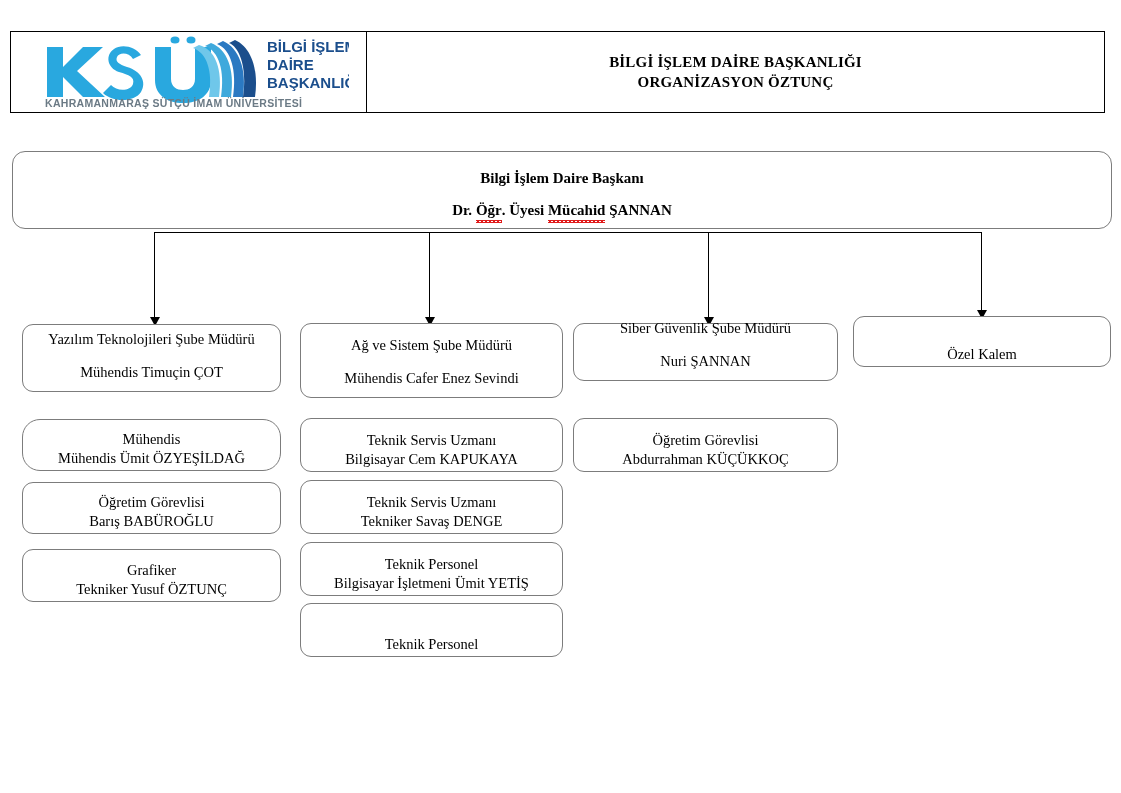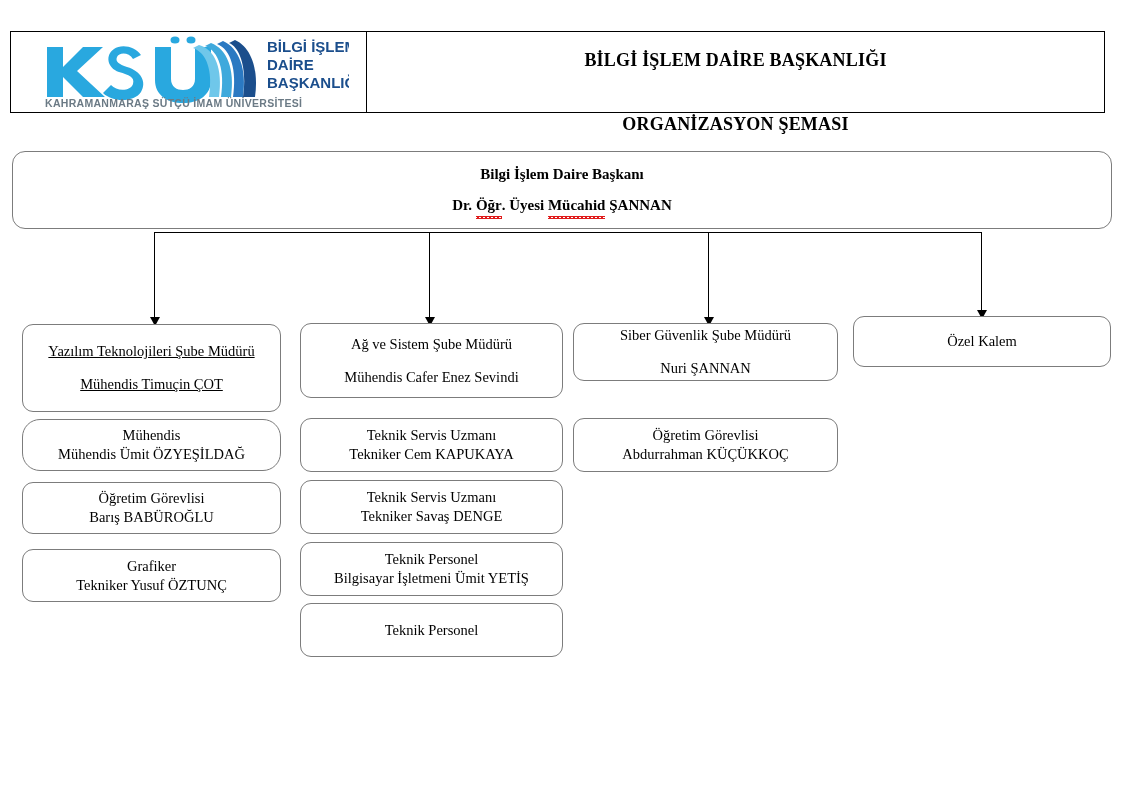--- a/index.html
+++ b/index.html
@@ -43,50 +43,49 @@
   .header-title-cell {
     flex: 1;
     box-sizing: border-box;
     display: flex;
     flex-direction: column;
     align-items: center;
     justify-content: center;
   }
   .header-title-line {
     font-weight: bold;
-    font-size: 18px;
+    font-size: 15px;
     letter-spacing: 0.2px;
     line-height: 1.35;
     white-space: nowrap;
-    margin-top: 40px;
   }
 
   
   .logo-wrap {
     width: 320px;
     height: 74px;
     position: relative;
   }
   .logo-svg { display: block; width: 320px; height: 74px; }
 
   
   .node {
     position: absolute;
     box-sizing: border-box;
     border: 1.5px solid #7c7c7c;
     border-radius: 11px;
     background: #ffffff;
     display: flex;
     flex-direction: column;
     align-items: center;
-    justify-content: center;
+    justify-content: flex-end;
     text-align: center;
     font-size: 14.5px;
     line-height: 1.3;
-    padding: 10px 8px;
+    padding: 2px 8px;
   }
   .node .ln { display: block; white-space: nowrap; }
 
   
   .node.root {
     left: 12px;
     top: 151px;
     width: 1100px;
     height: 78px;
     border-width: 1.6px;
@@ -172,21 +171,21 @@
           <text x="238" y="35" font-family="Liberation Sans, sans-serif" font-size="15" font-weight="bold" fill="#1B4E8C">DAİRE</text>
           <text x="238" y="53" font-family="Liberation Sans, sans-serif" font-size="15" font-weight="bold" fill="#1B4E8C">BAŞKANLIĞI</text>
 
           <text x="16" y="72" font-family="Liberation Sans, sans-serif" font-size="10.5" font-weight="bold" fill="#6B7A85" letter-spacing="0.3">KAHRAMANMARAŞ SÜTÇÜ İMAM ÜNİVERSİTESİ</text>
         </svg>
       </div>
     </div>
 
     <div class="header-title-cell">
       <div class="header-title-line">BİLGİ İŞLEM DAİRE BAŞKANLIĞI</div>
-      <div class="header-title-line">ORGANİZASYON ŞEMASI</div>
+      <div class="header-title-line">ORGANİZASYON ÖZTUNÇ</div>
     </div>
   </div>
 
   <div class="node root">
     <span class="ln">Bilgi İşlem Daire Başkanı</span>
     <span class="ln"><span>Dr. </span><span class="squiggle">Öğr</span><span>. Üyesi </span><span class="squiggle">Mücahid</span><span> ŞANNAN</span></span>
   </div>
 
   <div class="hline" style="left:154px; top:232px; width:828px;"></div>
 
@@ -195,21 +194,21 @@
 
   <div class="vline" style="left:429px; top:232px; height:87px;"></div>
   <div class="arrowhead" style="left:425px; top:317px;"></div>
 
   <div class="vline" style="left:708px; top:232px; height:87px;"></div>
   <div class="arrowhead" style="left:704px; top:317px;"></div>
 
   <div class="vline" style="left:981px; top:232px; height:80px;"></div>
   <div class="arrowhead" style="left:977px; top:310px;"></div>
 
-  <div class="node mgr" style="left:22px; top:324px; width:259px; height:88px;text-decoration:underline;">
+  <div class="node mgr" style="left:22px; top:324px; width:259px; height:68px;">
     <span class="ln">Yazılım Teknolojileri Şube Müdürü</span>
     <span class="ln">Mühendis Timuçin ÇOT</span>
   </div>
   <div class="node compact" style="left:22px; top:419px; width:259px; height:52px;border-radius:18px;">
     <span class="ln">Mühendis</span>
     <span class="ln">Mühendis Ümit ÖZYEŞİLDAĞ</span>
   </div>
   <div class="node compact" style="left:22px; top:482px; width:259px; height:52px;">
     <span class="ln">Öğretim Görevlisi</span>
     <span class="ln">Barış BABÜROĞLU</span>
@@ -218,21 +217,21 @@
     <span class="ln">Grafiker</span>
     <span class="ln">Tekniker Yusuf ÖZTUNÇ</span>
   </div>
 
   <div class="node mgr" style="left:300px; top:323px; width:263px; height:75px;">
     <span class="ln">Ağ ve Sistem Şube Müdürü</span>
     <span class="ln">Mühendis Cafer Enez Sevindi</span>
   </div>
   <div class="node compact" style="left:300px; top:418px; width:263px; height:54px;">
     <span class="ln">Teknik Servis Uzmanı</span>
-    <span class="ln">Tekniker Cem KAPUKAYA</span>
+    <span class="ln">Bilgisayar Cem KAPUKAYA</span>
   </div>
   <div class="node compact" style="left:300px; top:480px; width:263px; height:54px;">
     <span class="ln">Teknik Servis Uzmanı</span>
     <span class="ln">Tekniker Savaş DENGE</span>
   </div>
   <div class="node compact" style="left:300px; top:542px; width:263px; height:54px;">
     <span class="ln">Teknik Personel</span>
     <span class="ln">Bilgisayar İşletmeni Ümit YETİŞ</span>
   </div>
   <div class="node compact" style="left:300px; top:603px; width:263px; height:54px;">

